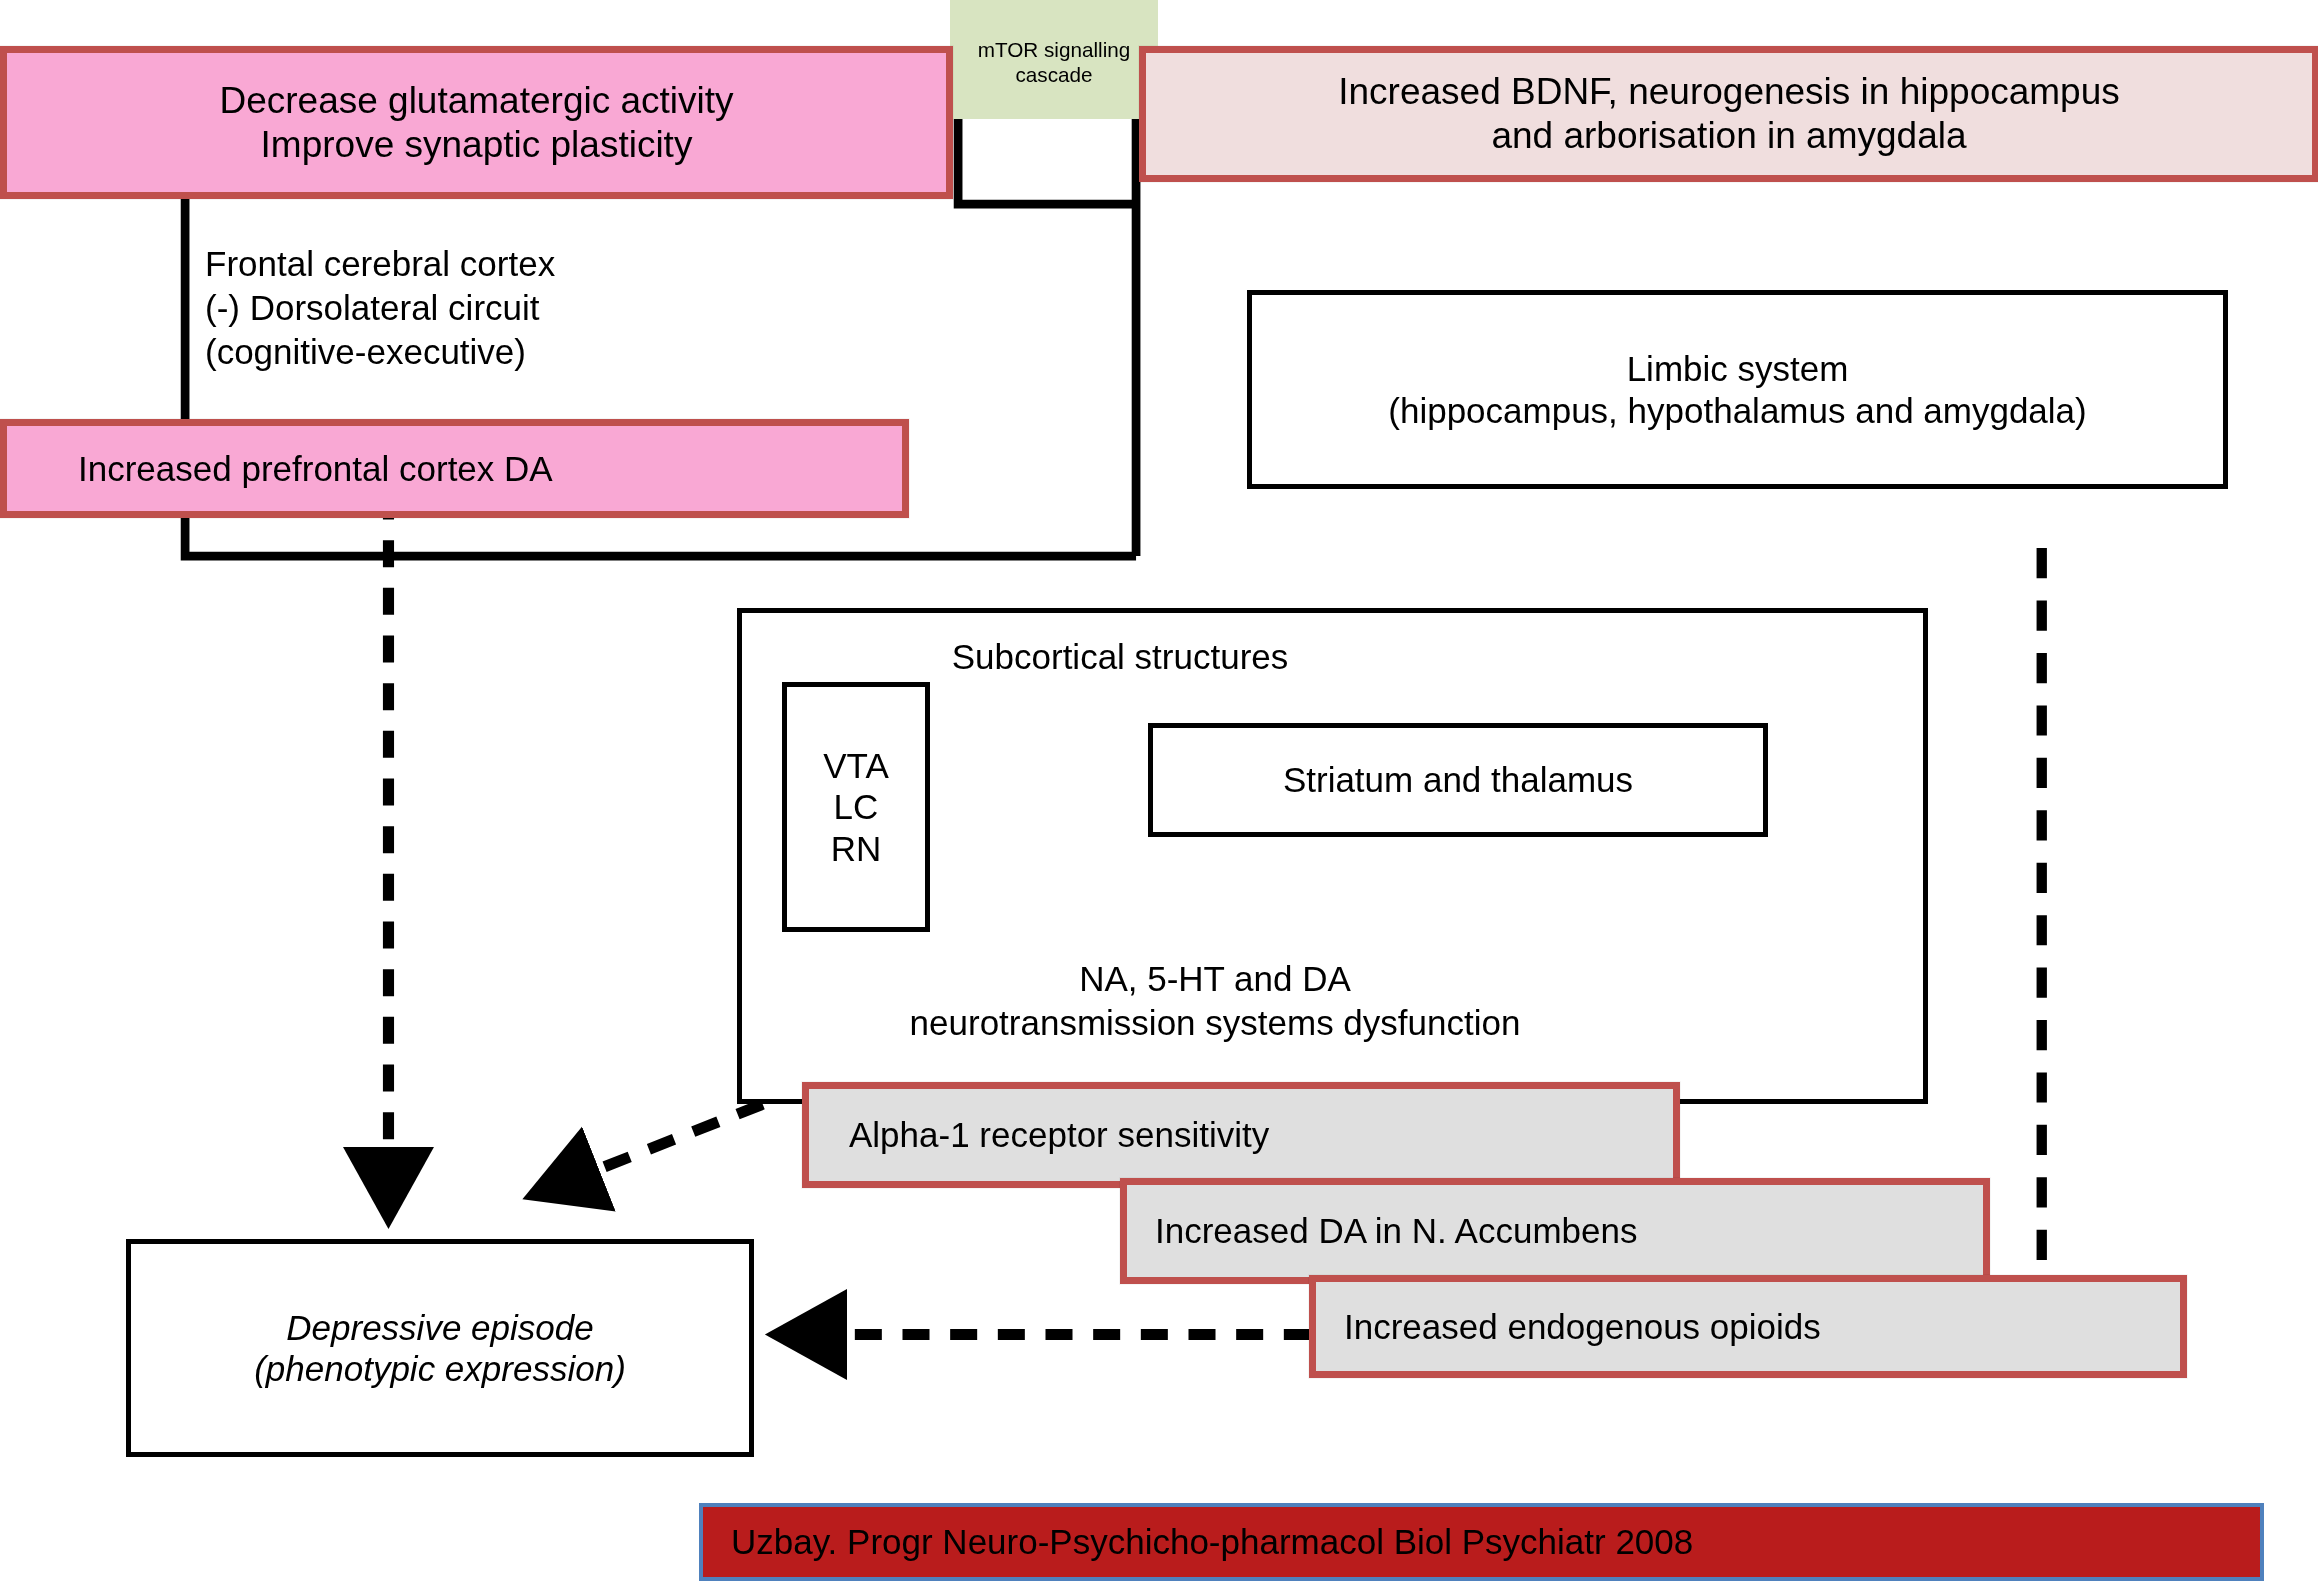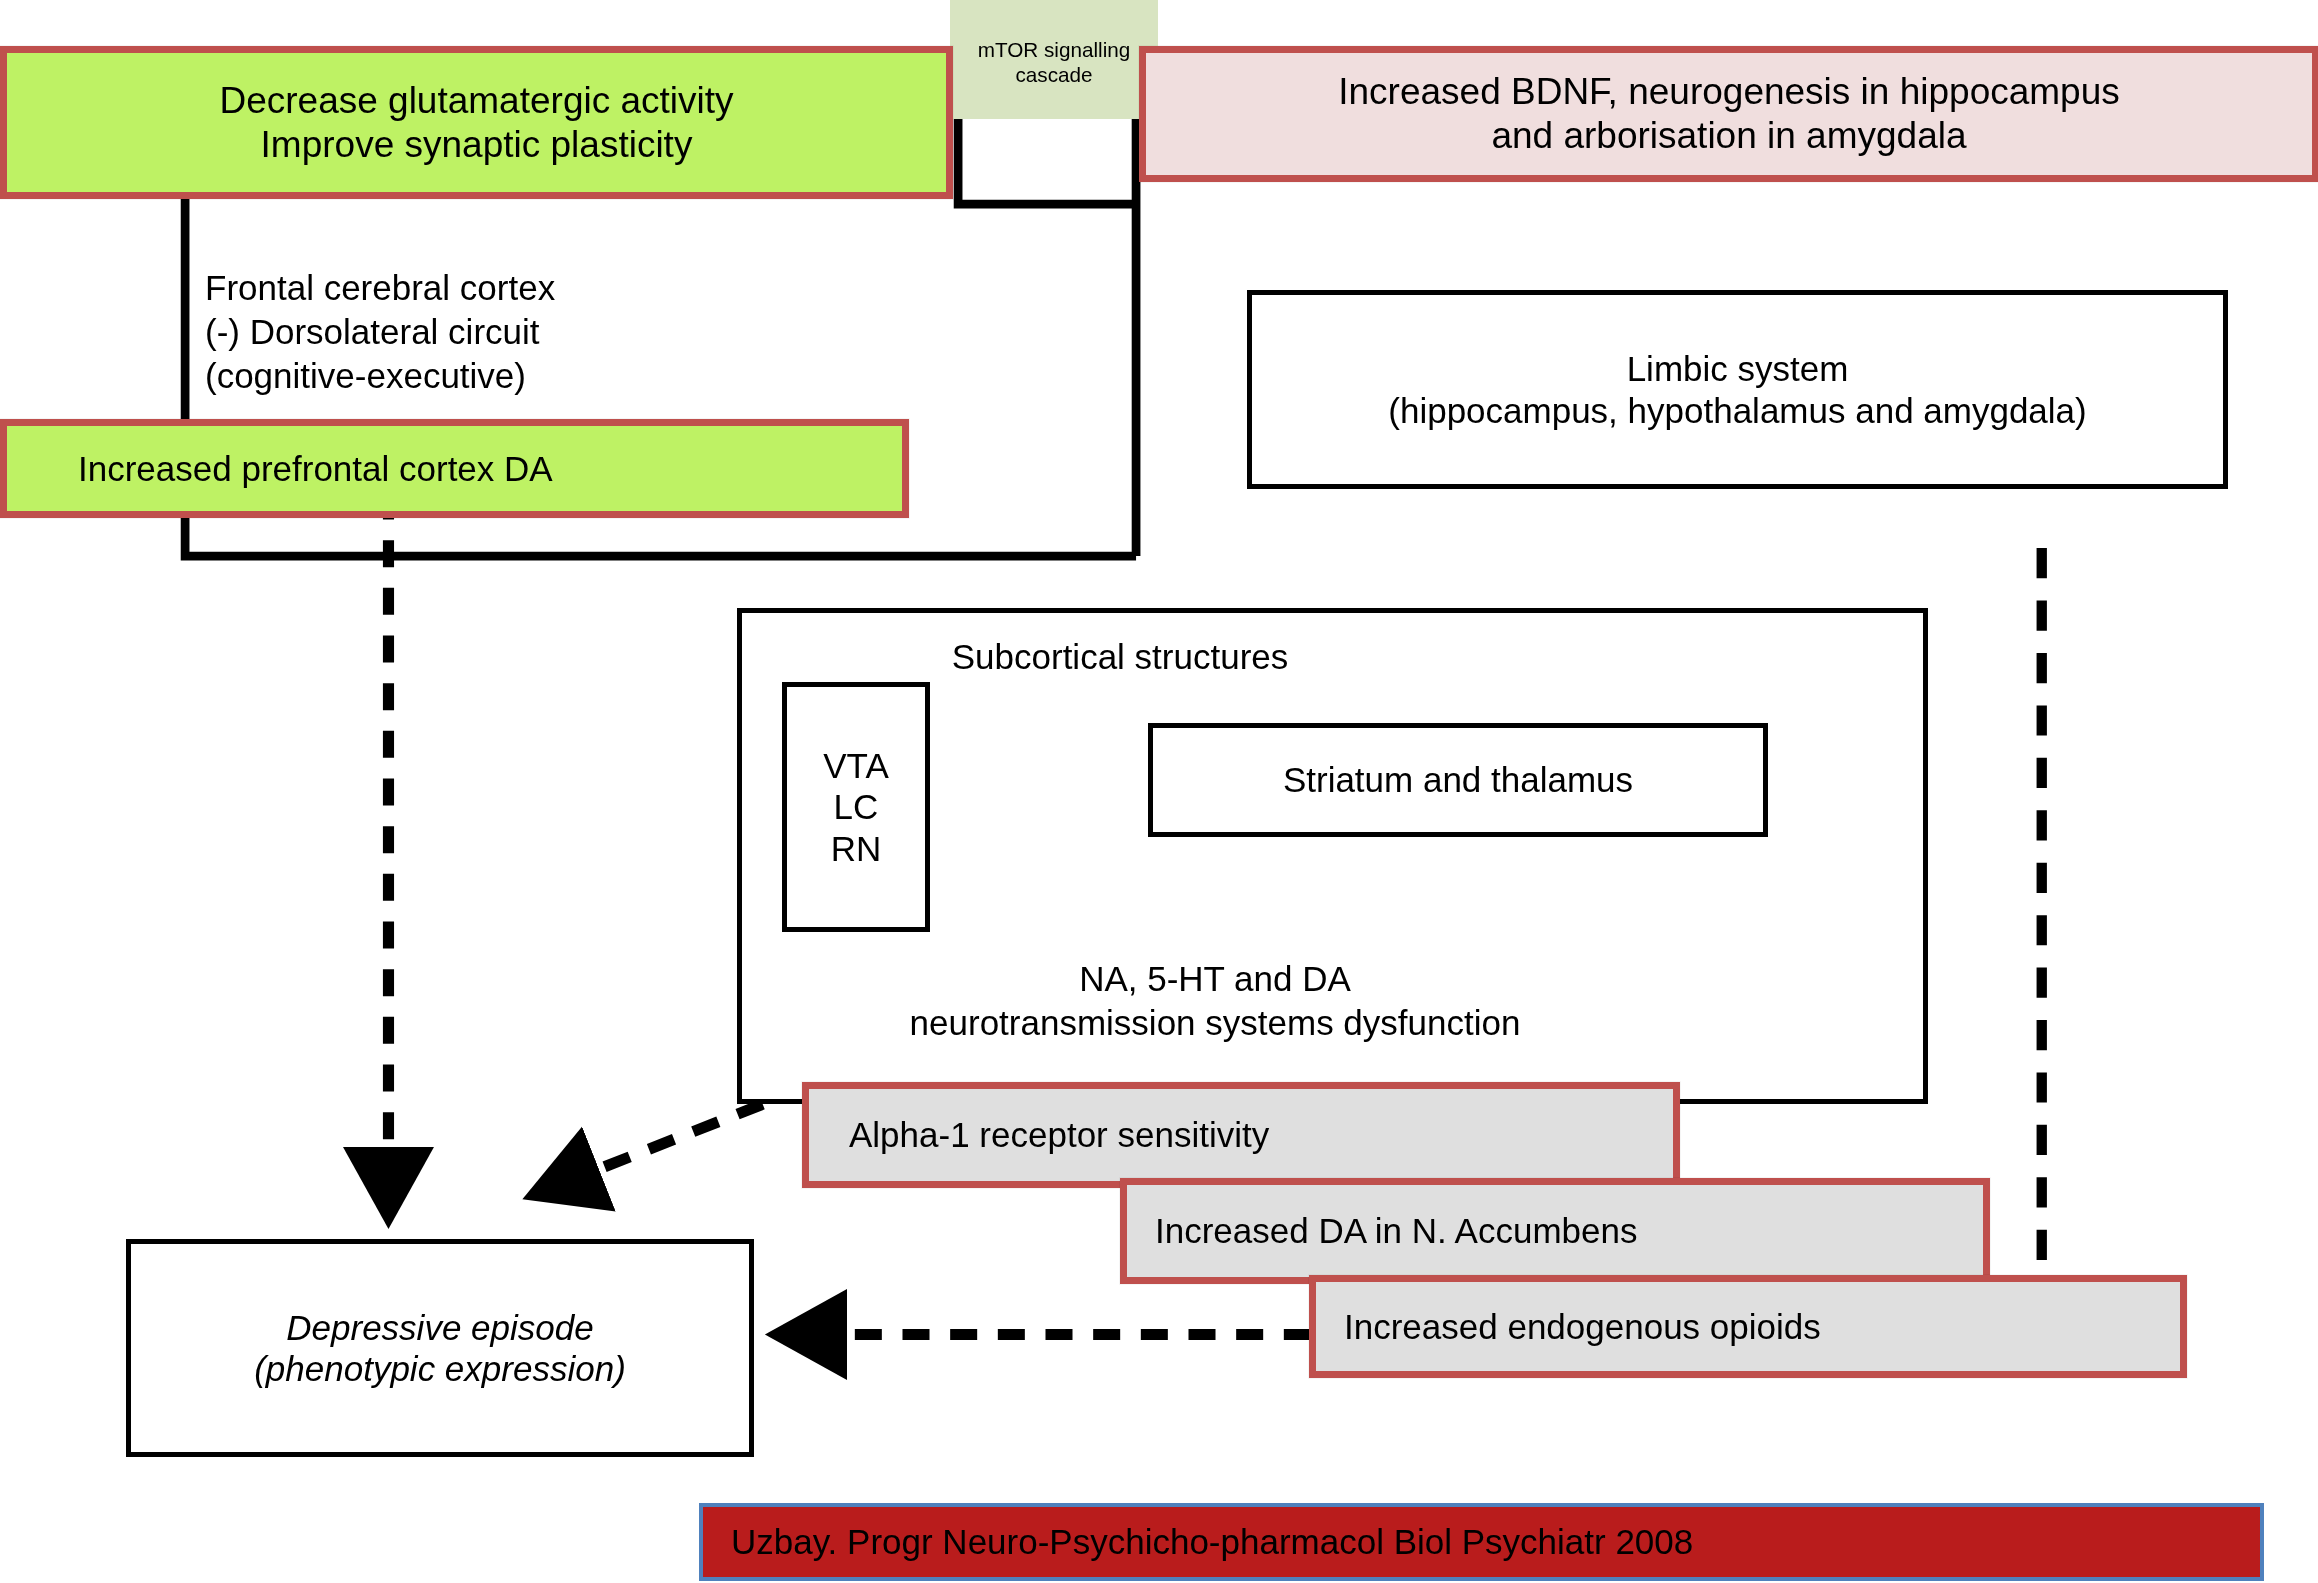--- a/index.html
+++ b/index.html
@@ -31,21 +31,21 @@
   
   .plain-box {
     background: #ffffff;
     border: 5.6px solid #000000;
   }
   
   .pp-box {
     border: 7.1px solid #BF504D;
     box-shadow: 0 0 0 0.8px rgba(0,0,0,0.05);
   }
-  .fill-purple { background: #bef264; }
+  .fill-purple { background: #f9a8d4; }
   .fill-pink   { background: #F0DEDE; }
   .fill-gray   { background: #DFDFDF; }
   .fill-green  { background: #D8E4C1; border: none; }
 
   .txt-big   { font-size: 37px; }
   .txt-mid   { font-size: 35px; }
   .txt-small { font-size: 20.7px; }
 
   
   .text-block {
@@ -116,21 +116,21 @@
   </div>
 
   <div class="node plain-box z-mid txt-mid" style="left:1247px; top:290px; width:981px; height:199px;">Limbic system
 (hippocampus, hypothalamus and amygdala)</div>
 
   <div class="node plain-box z-high txt-mid" style="left:1148px; top:723px; width:620px; height:114px;">Striatum and thalamus</div>
 
   <div class="node plain-box z-high txt-mid" style="left:126px; top:1239px; width:628px; height:218px;font-style:italic;">Depressive episode
 (phenotypic expression)</div>
 
-  <div class="text-block z-mid" style="left:205px; top:242px; width:715px;margin-top:24px;">Frontal cerebral cortex
+  <div class="text-block z-mid" style="left:205px; top:242px; width:715px;">Frontal cerebral cortex
 (-) Dorsolateral circuit
 (cognitive-executive)</div>
 
   <div class="text-block text-center z-high" style="left:874px; top:635px; width:492px;">Subcortical structures</div>
 
   <div class="text-block text-center z-high" style="left:802px; top:957px; width:826px;">NA, 5-HT and DA
 neurotransmission systems dysfunction</div>
 
   <div class="node fill-green z-mid txt-small" style="left:950px; top:0px; width:208px; height:119px; flex-direction:column; padding-top:6.4px;">mTOR signalling
 cascade</div>

